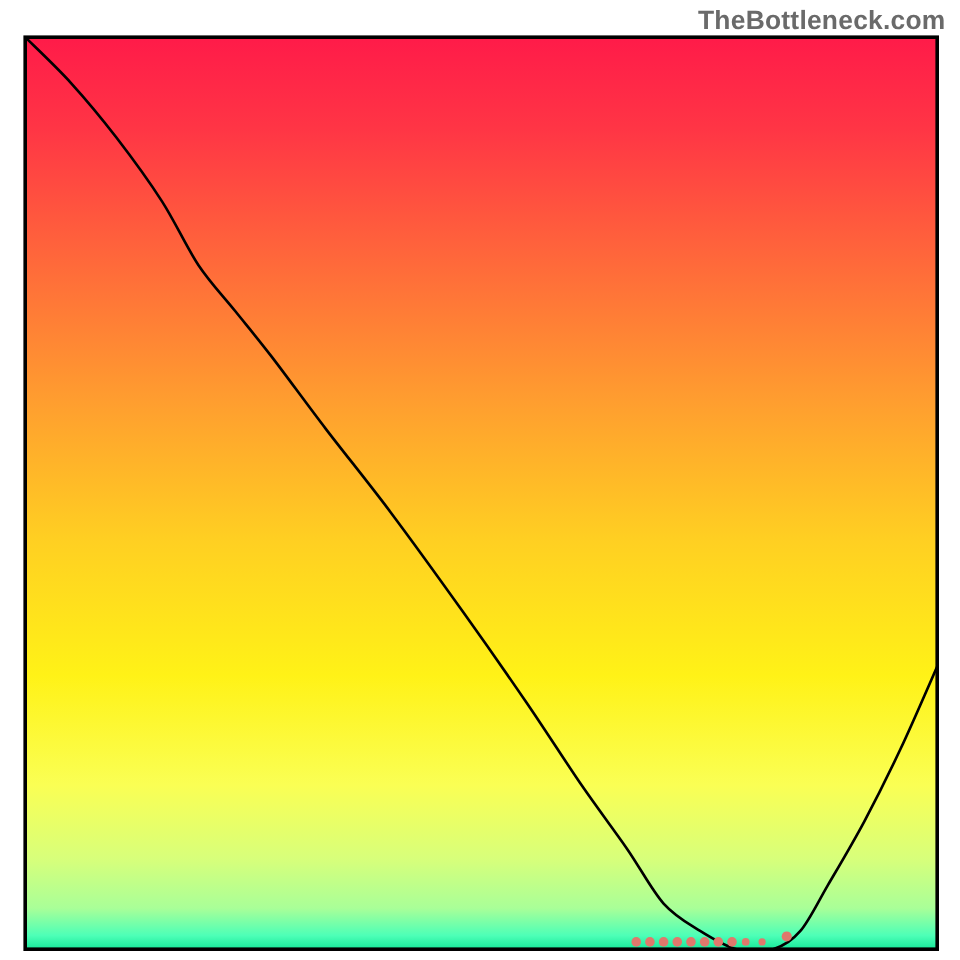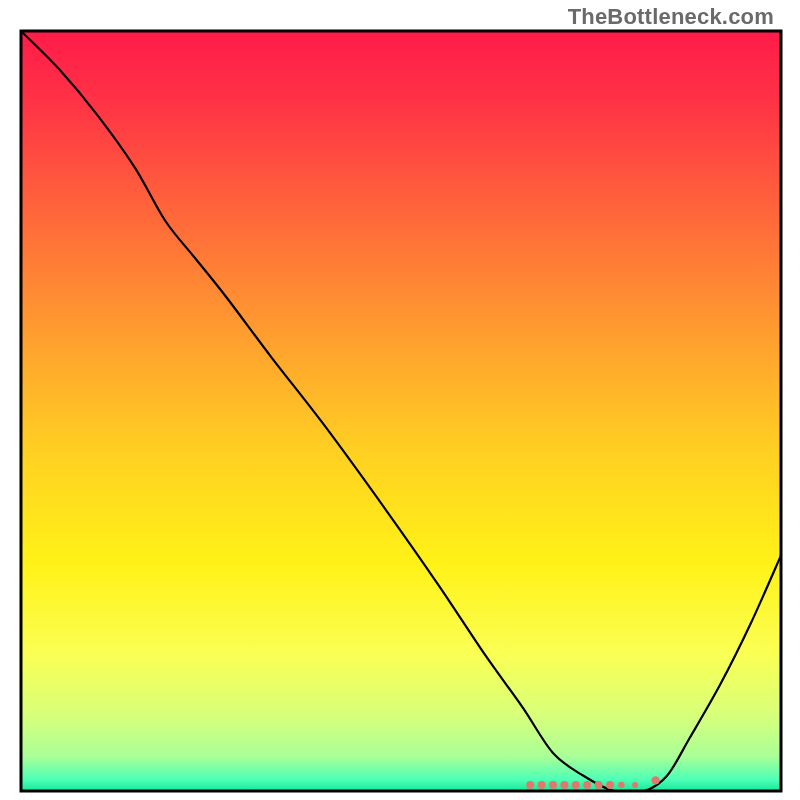--- a/index.html
+++ b/index.html
@@ -12,21 +12,21 @@
     overflow: hidden;
   }
   .container {
     position: relative;
     width: 800px;
     height: 800px;
   }
   .watermark {
     position: absolute;
     top: 4px;
-    right: 26px;
+    right: 12px;
     font-size: 22px;
     font-weight: 600;
     color: #6a6a6a;
     letter-spacing: 0.2px;
   }
   svg.plot {
     position: absolute;
     left: 0;
     top: 0;
   }

